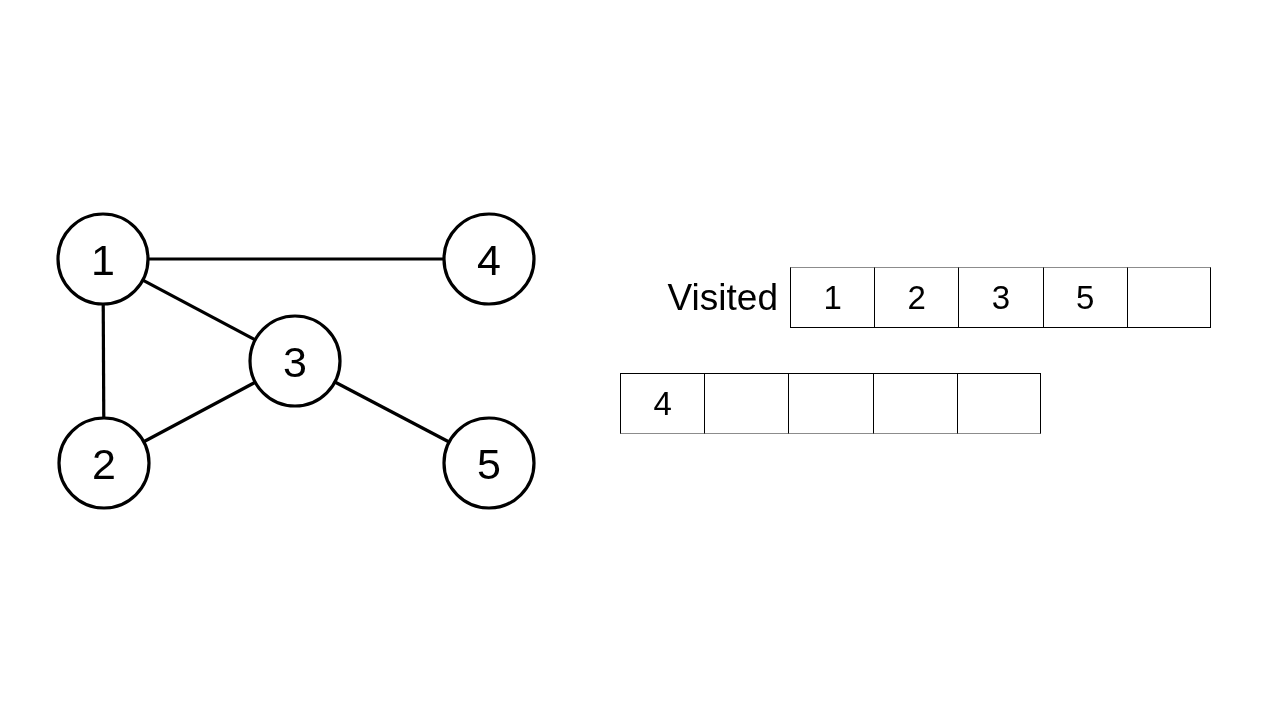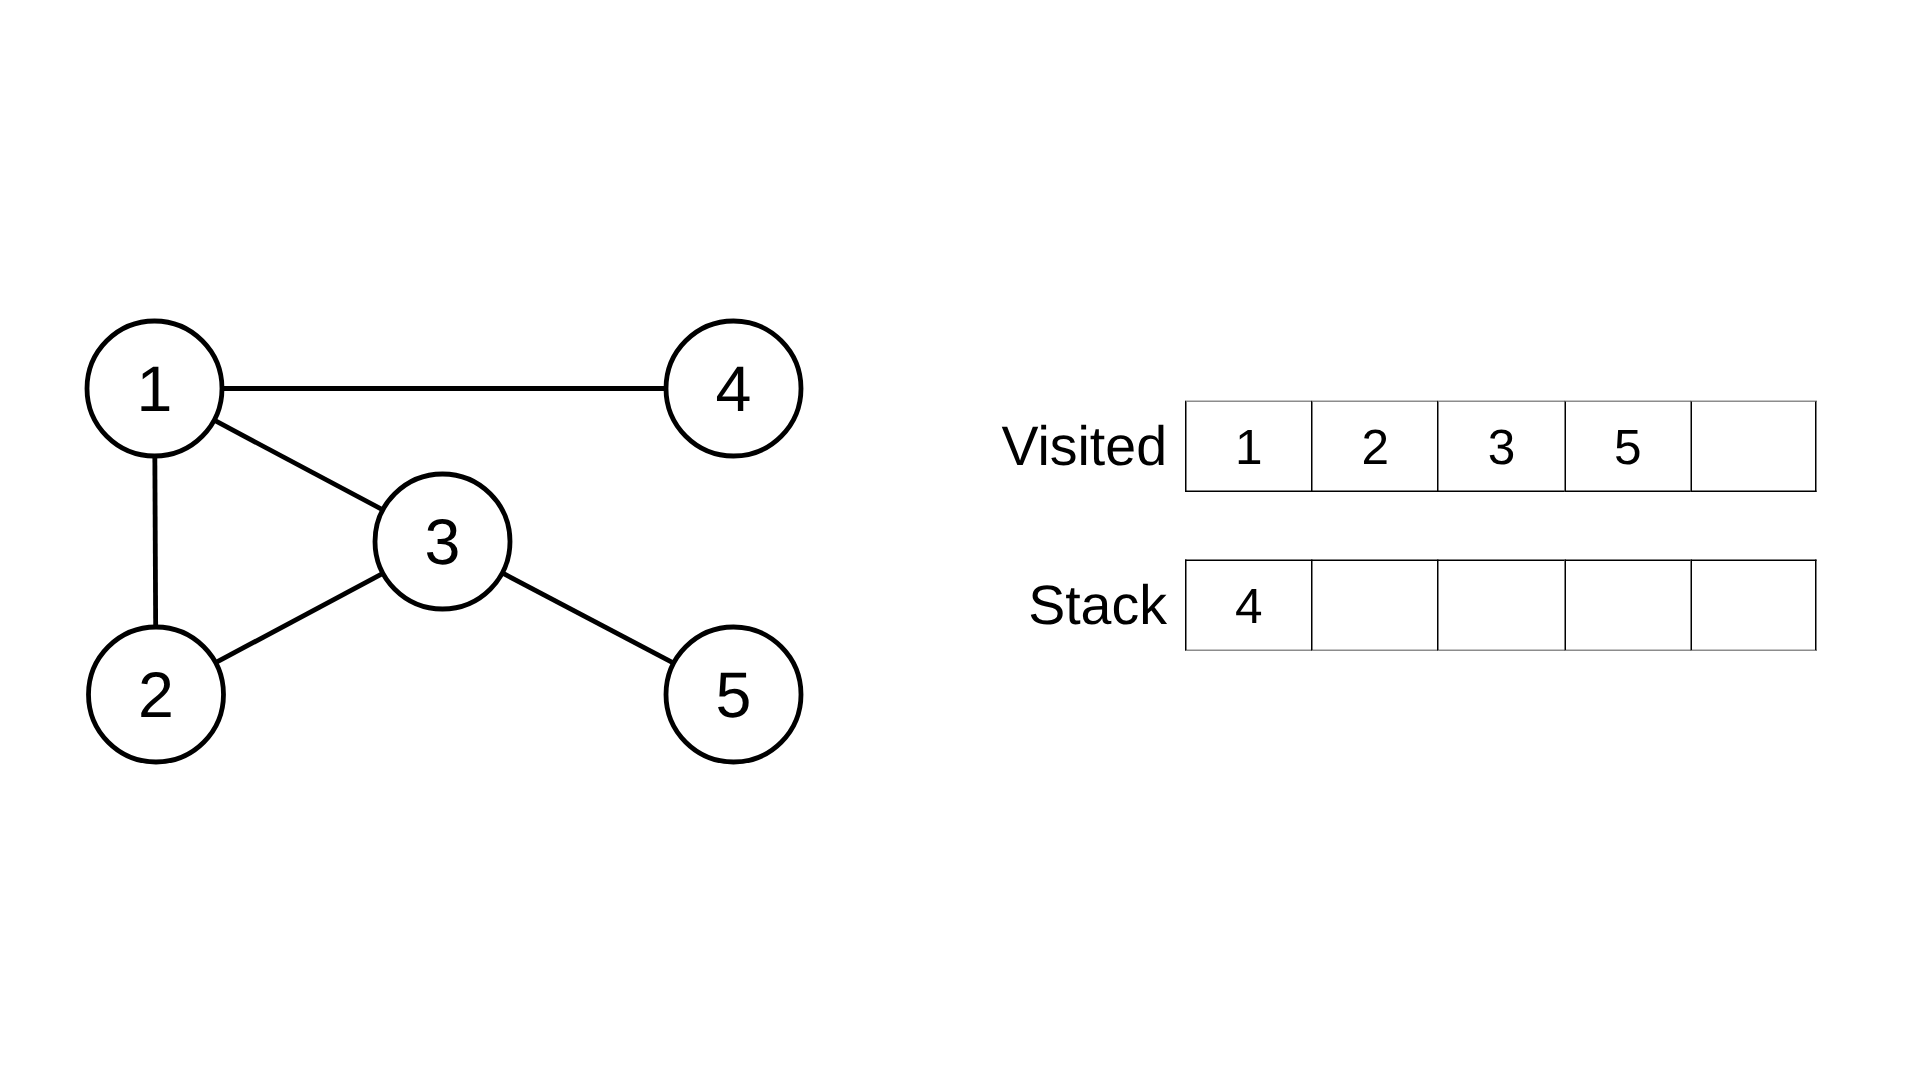--- a/index.html
+++ b/index.html
@@ -164,21 +164,20 @@
       <div class="cells" id="visited-cells">
           <div class="cell">1</div>
           <div class="cell">2</div>
           <div class="cell">3</div>
           <div class="cell">5</div>
           <div class="cell"></div>
         </div>
     </div>
 
     <div class="row-group" id="stack-group">
-      <div class="row-label">Stack</div>
       <div class="cells" id="stack-cells">
           <div class="cell">4</div>
           <div class="cell"></div>
           <div class="cell"></div>
           <div class="cell"></div>
           <div class="cell"></div>
         </div>
     </div>
 
   </div>

